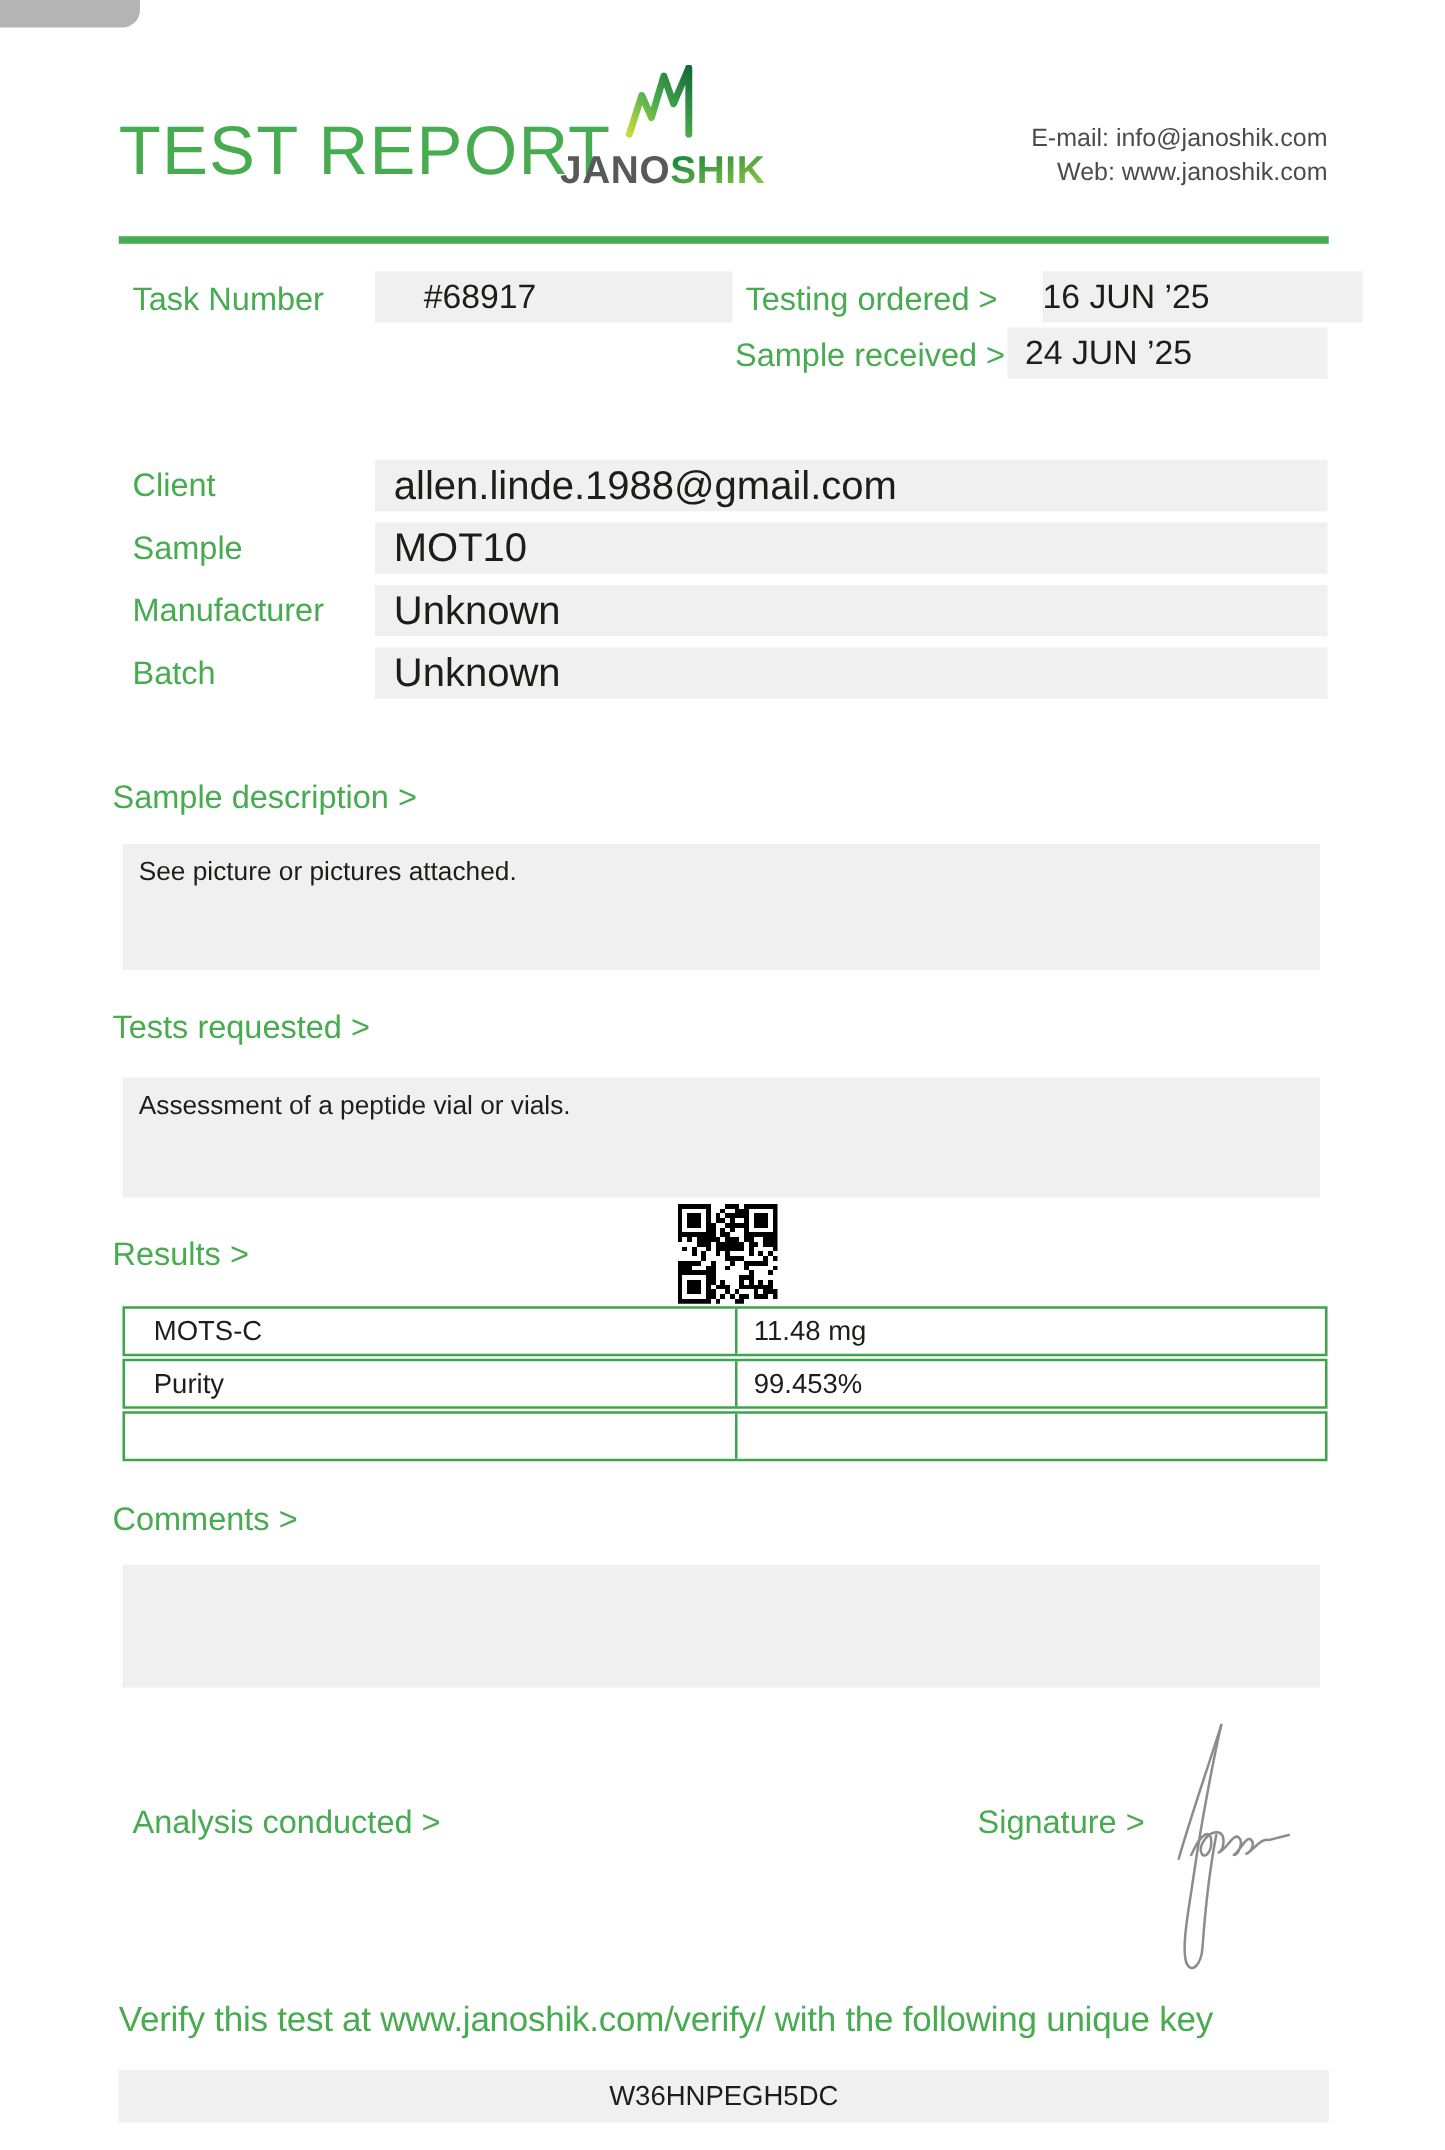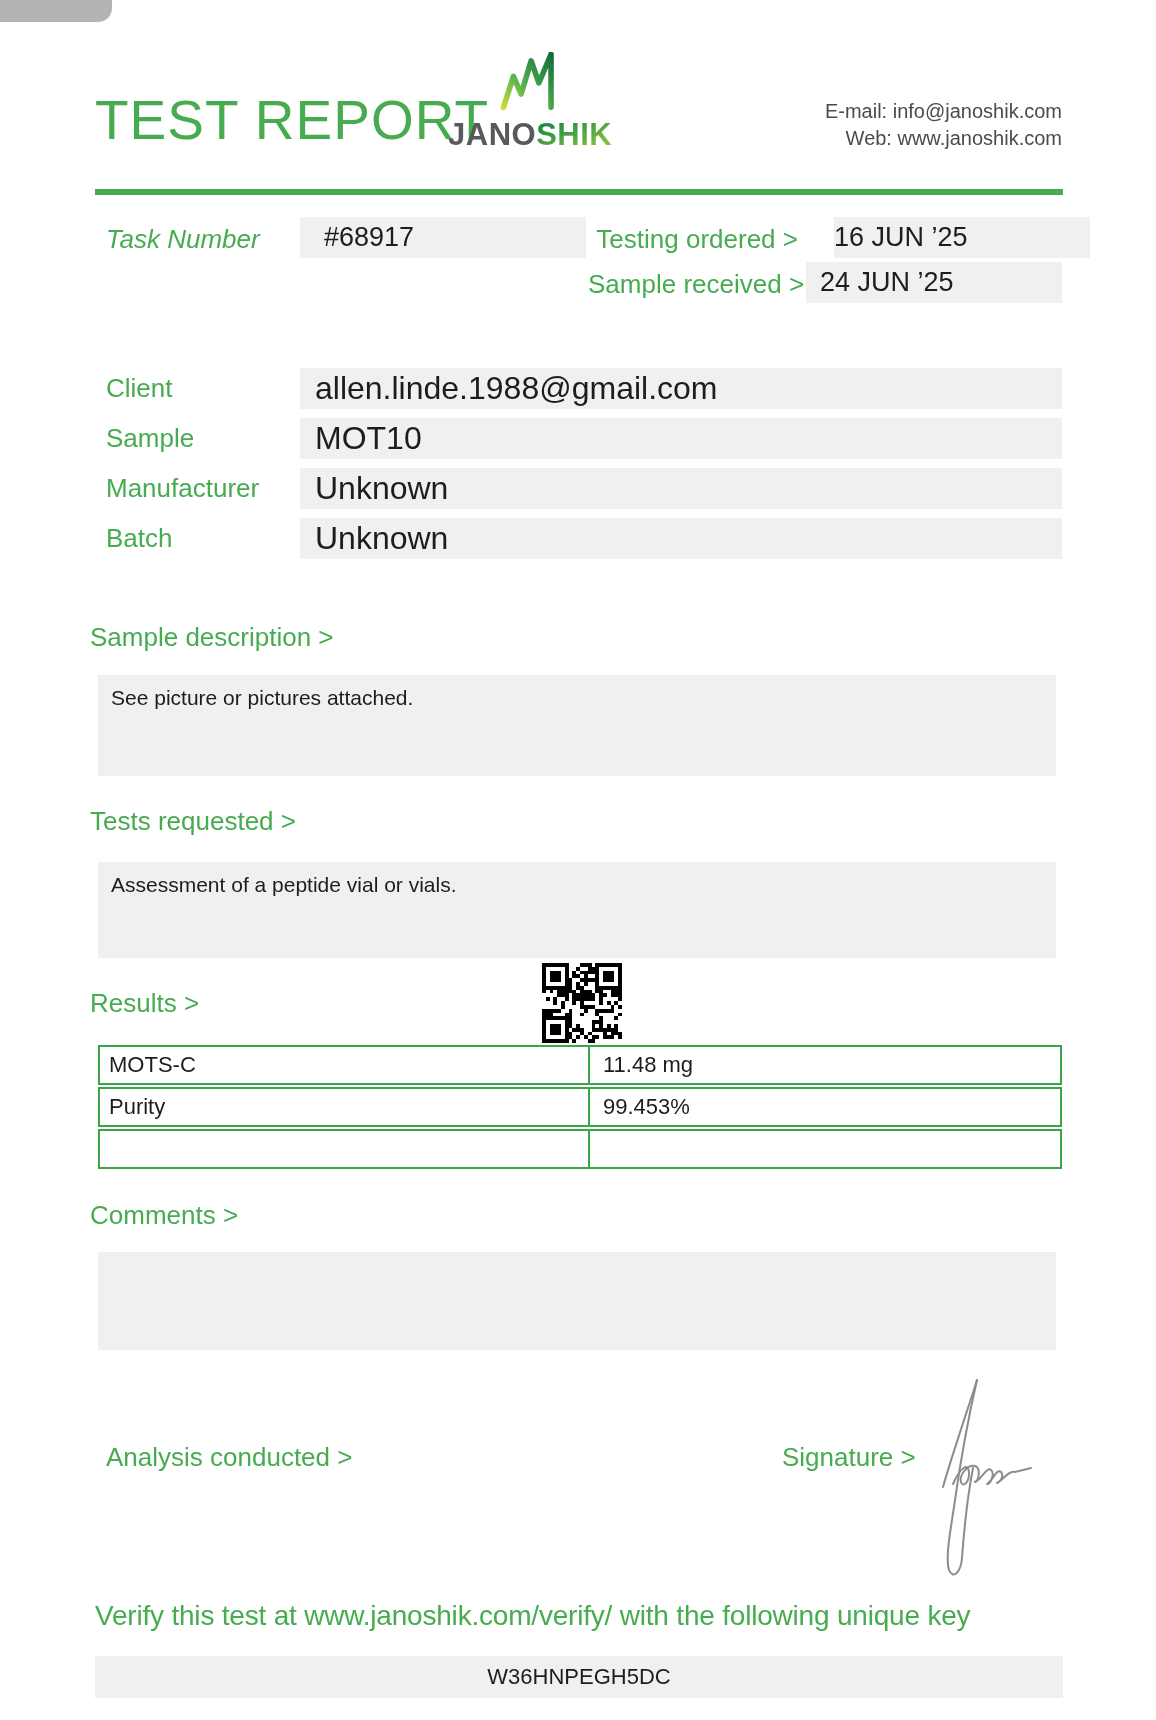--- a/index.html
+++ b/index.html
@@ -22,34 +22,34 @@
   .logo-text{font-size:31px;font-weight:bold;letter-spacing:.5px;color:#58595B;line-height:1;margin-top:1px;}
   .logo-text .shik{
     background:linear-gradient(160deg,#1E8A42 20%,#8DC63F 90%);
     -webkit-background-clip:text;background-clip:text;
     -webkit-text-fill-color:transparent;color:#3DA04B;
   }
   .contact{right:94px;top:98px;text-align:right;font-size:20px;color:#4B4B4D;line-height:27px;}
   .divider{left:95px;top:189px;width:968px;height:6px;background:var(--green);}
   .glabel{color:var(--green);font-size:26px;white-space:nowrap;}
   .gbox{background:var(--box);color:var(--dark);}
-  .task-label{left:106px;top:224px;font-style:italic;}
-  .task-box{left:300px;top:217px;width:286px;height:41px;line-height:41px;padding-left:24px;font-size:27px;}
+  .task-label{left:106px;top:224px;}
+  .task-box{left:300px;top:217px;width:286px;height:41px;line-height:41px;padding-left:39px;font-size:27px;}
   .ordered-label{left:588px;top:224px;width:210px;text-align:right;}
   .ordered-box{left:806px;top:217px;width:256px;height:41px;line-height:41px;font-size:27px;margin-left:28px;}
   .received-label{left:588px;top:269px;width:210px;text-align:right;}
   .received-box{left:806px;top:262px;width:256px;height:41px;line-height:41px;padding-left:14px;font-size:27px;}
   .drow-label{left:106px;width:190px;height:41px;line-height:41px;}
   .drow-value{left:300px;width:762px;height:41px;line-height:41px;padding-left:15px;font-size:32px;}
   .sec-label{left:90px;}
   .bigbox{left:98px;width:958px;padding:9px 13px;font-size:21px;line-height:27px;}
   .qr{left:542px;top:963px;width:80px;height:80px;}
   .rtable{left:98px;top:1045px;width:964px;}
   .rrow{display:flex;border:2px solid var(--table-border);height:40px;margin-bottom:2px;background:#fff;}
-  .rcell-name{width:490px;border-right:2px solid var(--table-border);padding-left:9px;font-size:22px;line-height:36px;}
+  .rcell-name{width:490px;border-right:2px solid var(--table-border);padding-left:23px;font-size:22px;line-height:36px;}
   .rcell-value{flex:1;padding-left:13px;font-size:22px;line-height:36px;}
   .analysis-label{left:106px;top:1442px;}
   .analysis-box{left:360px;top:1431px;width:226px;height:45px;line-height:45px;padding-left:14px;font-size:30px;}
   .signature-label{left:782px;top:1442px;}
   .signature{left:935px;top:1372px;width:105px;height:215px;}
   .verify{left:95px;top:1600px;width:968px;font-size:28px;white-space:nowrap;letter-spacing:-0.2px;}
   .keybox{left:95px;top:1656px;width:968px;height:42px;line-height:42px;text-align:center;font-size:22px;}
 </style>
 </head>
 <body>

